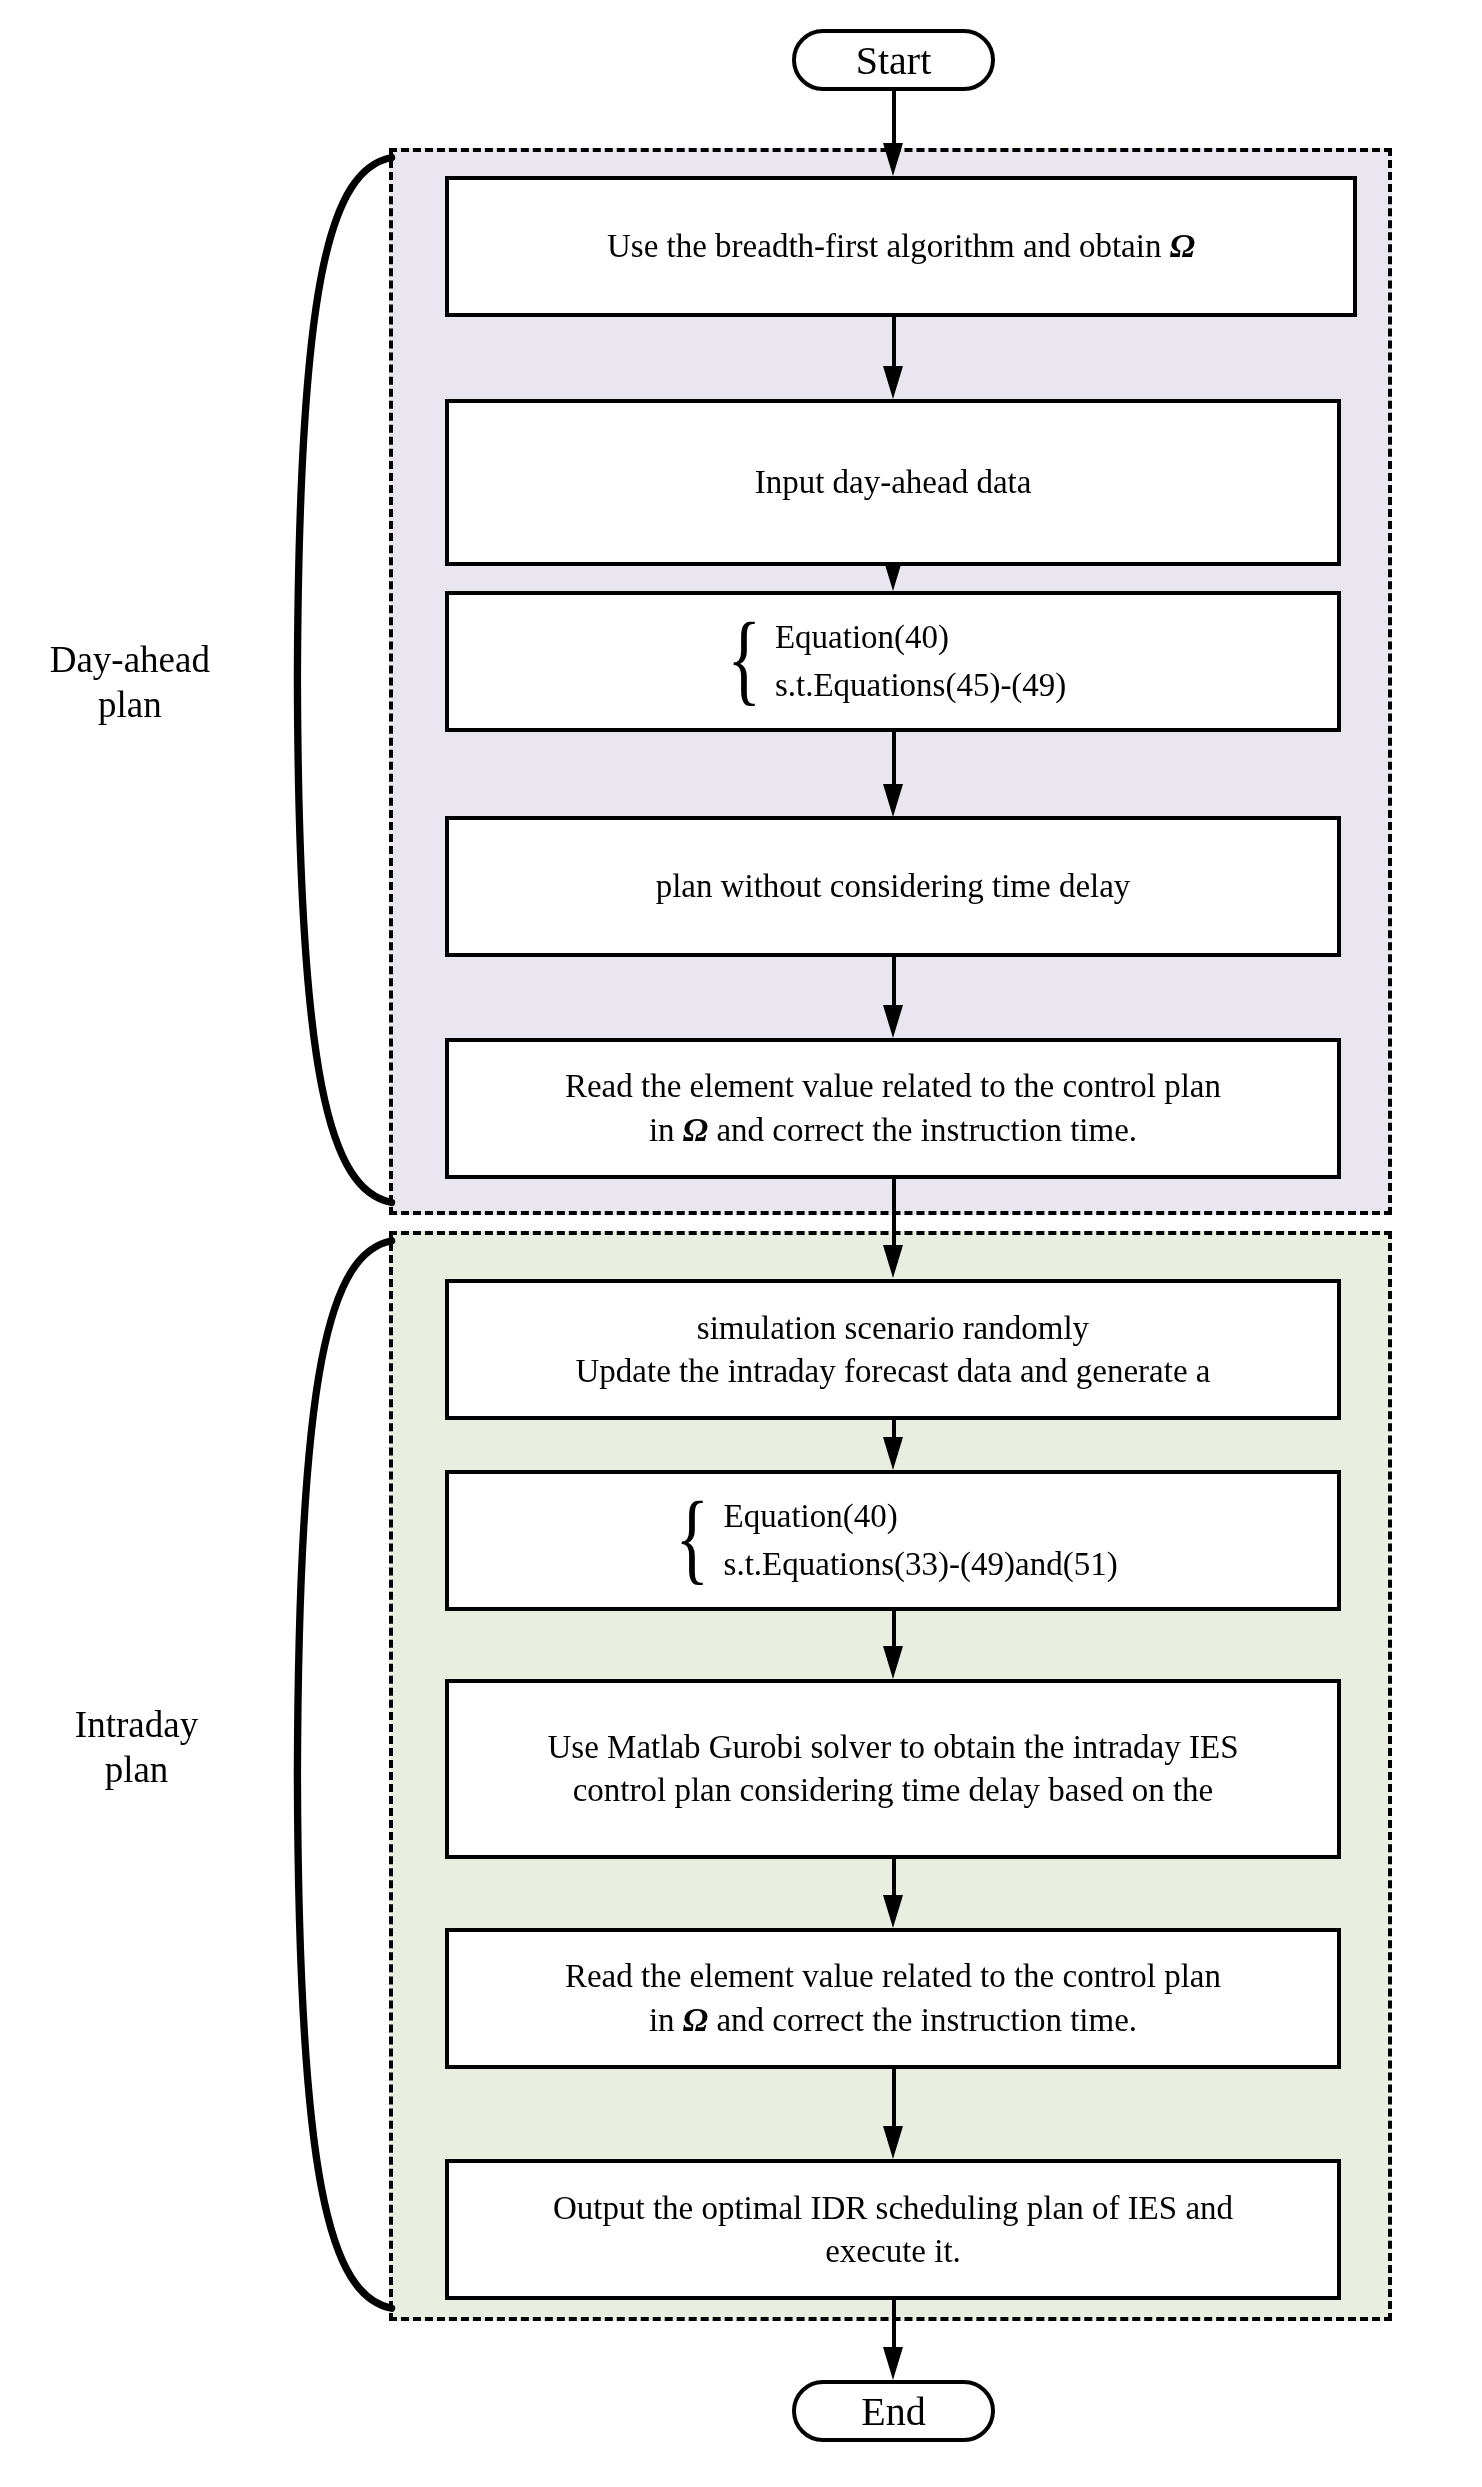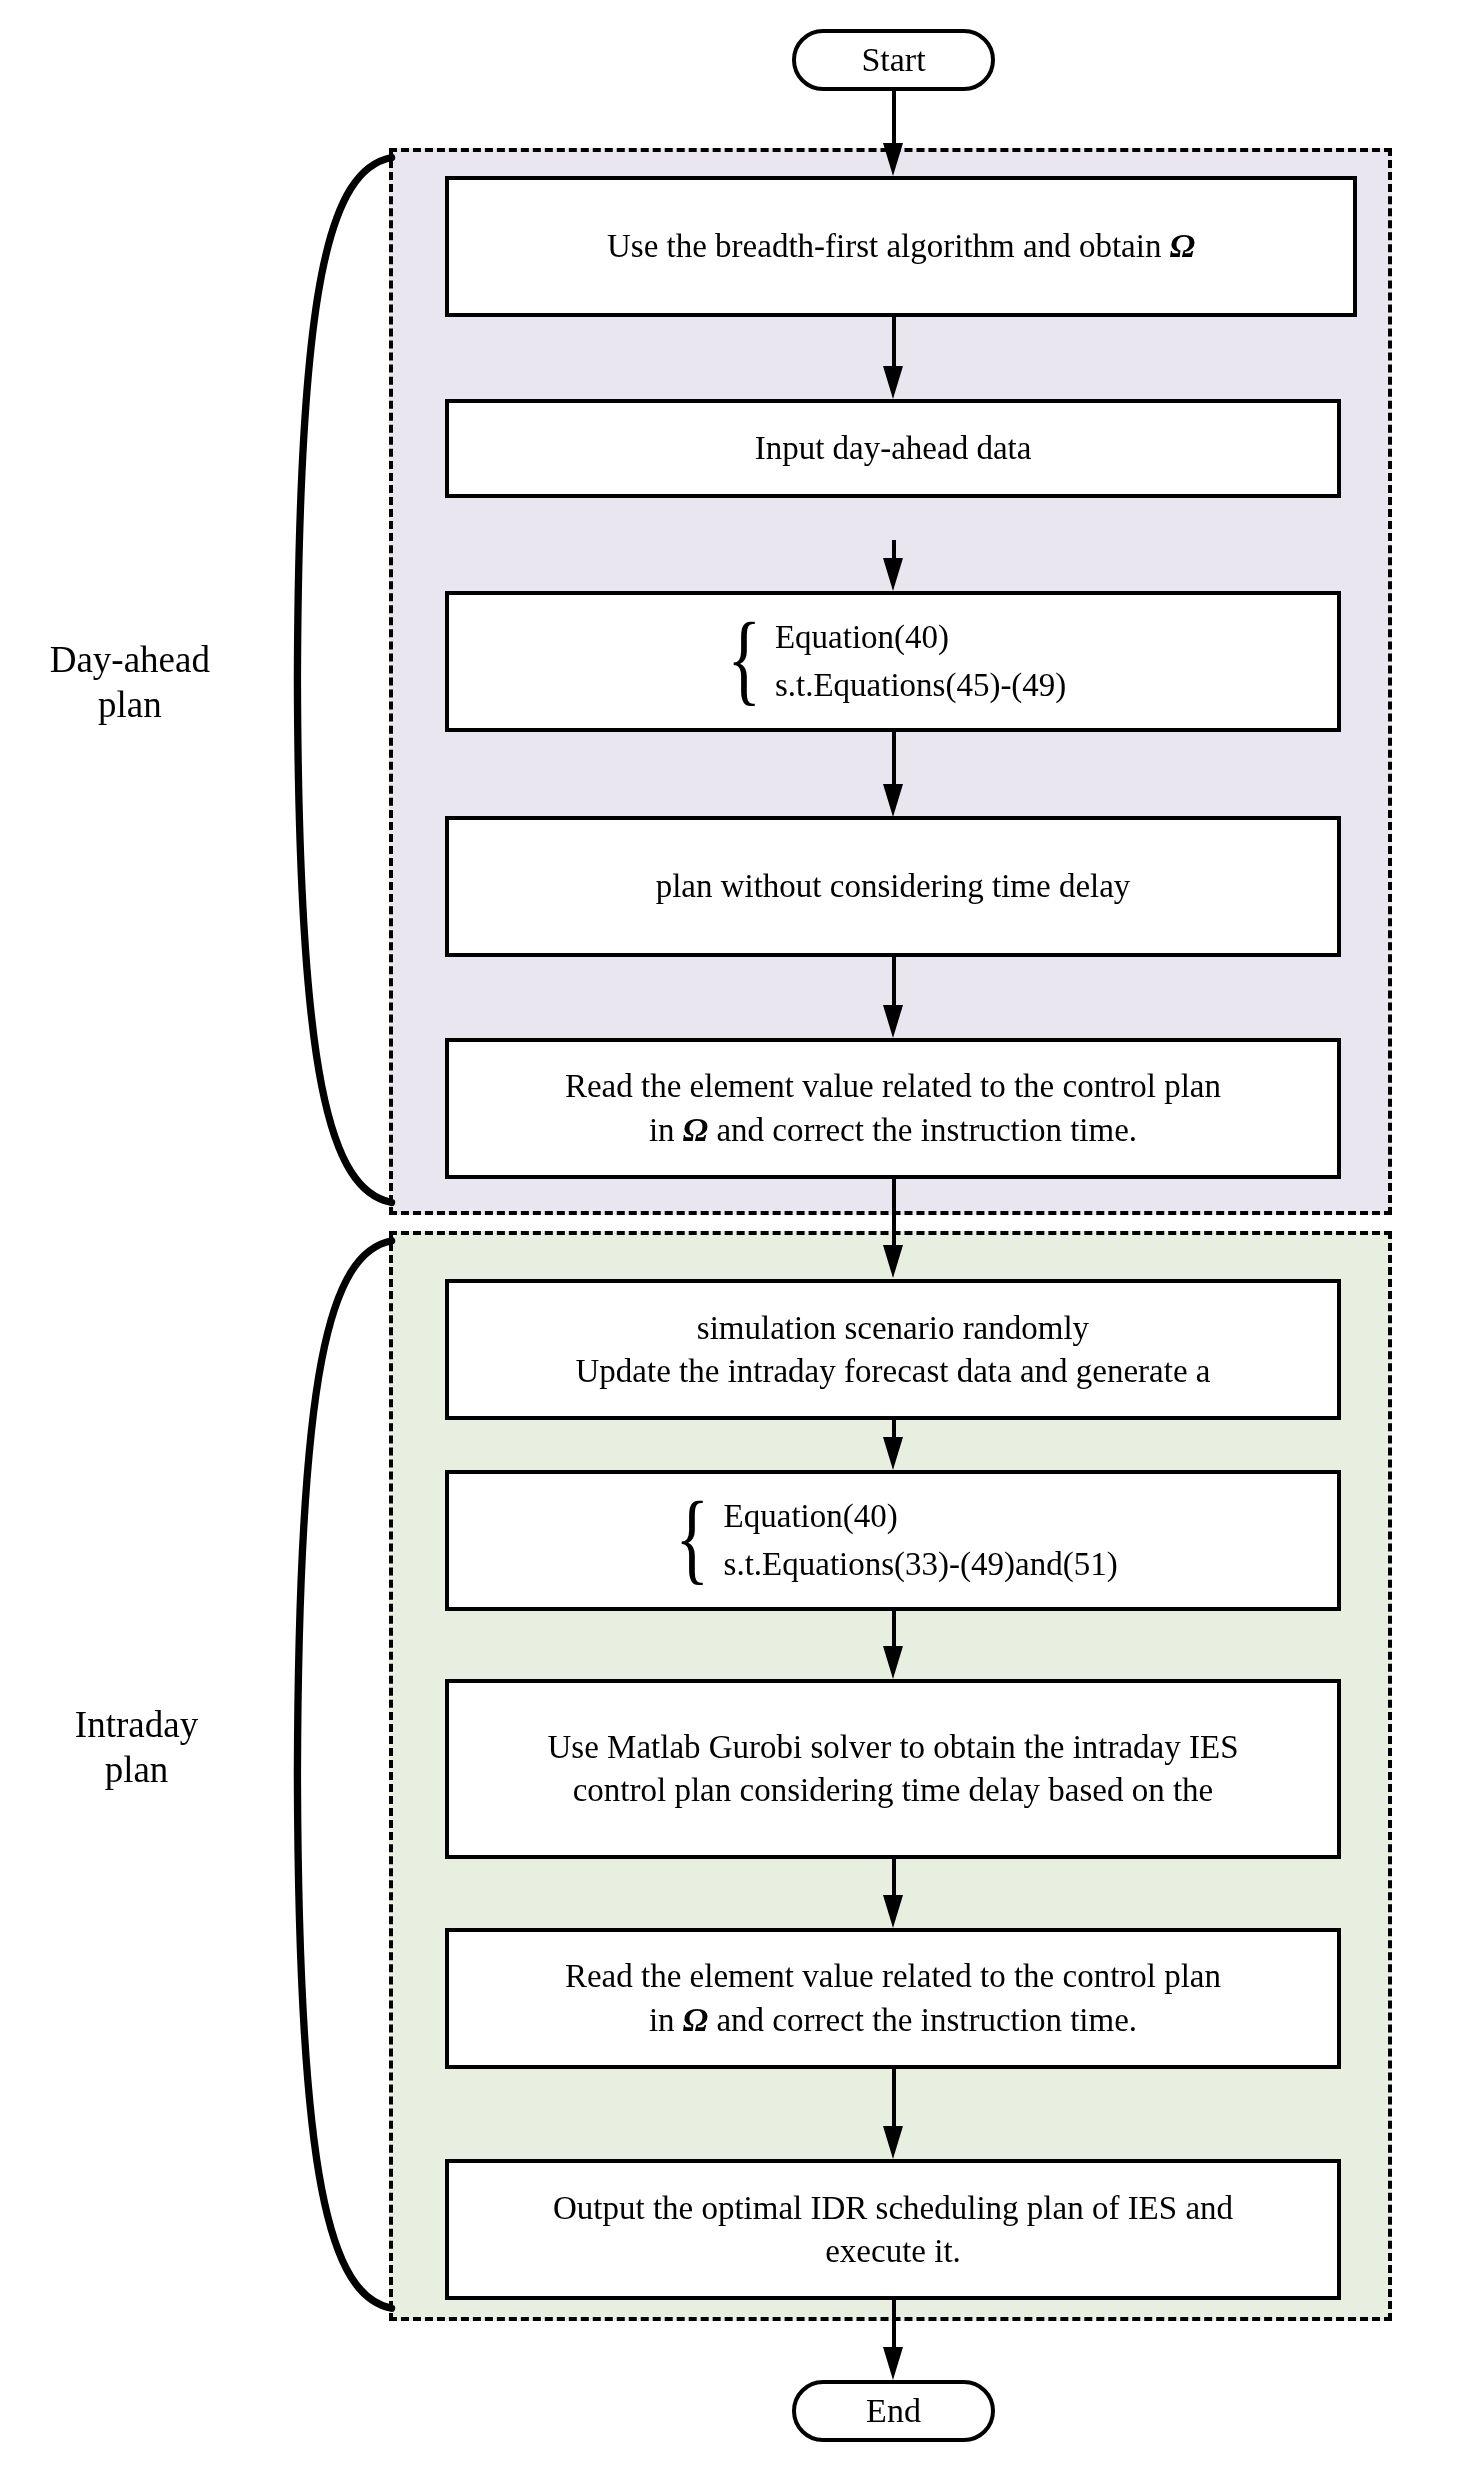--- a/index.html
+++ b/index.html
@@ -57,21 +57,21 @@
   
   .terminator {
     position: absolute;
     border: 4.5px solid #000000;
     border-radius: 56px;
     background: #ffffff;
     box-sizing: border-box;
     display: flex;
     align-items: center;
     justify-content: center;
-    font-size: 34px;
+    font-size: 40px;
     z-index: 4;
   }
   #node-start { left: 792px; top: 29px;   width: 203px; height: 62px; }
   #node-end   { left: 792px; top: 2380px; width: 203px; height: 62px; }
 
   
   .process {
     position: absolute;
     border: 4.5px solid #000000;
     background: #ffffff;
@@ -87,21 +87,21 @@
   }
   .process .txt { display: block; }
   .omega {
     font-weight: bold;
     font-style: italic;
     font-size: 34px;
   }
 
   
   #box-bfs        { left: 445px; top: 176px;  width: 912px; height: 141px; }
-  #box-input      { left: 445px; top: 399px;  width: 896px; height: 99px; }
+  #box-input      { left: 445px; top: 399px;  width: 896px; height: 167px; }
   #box-eq1        { left: 445px; top: 591px; width: 896px; height: 141px; }
   #box-solver-da  { left: 445px; top: 816px; width: 896px; height: 141px; }
   #box-read-da    { left: 445px; top: 1038px; width: 896px; height: 141px; }
 
   #box-update     { left: 445px; top: 1279px; width: 896px; height: 141px; }
   #box-eq2        { left: 445px; top: 1470px; width: 896px; height: 141px; }
   #box-solver-id  { left: 445px; top: 1679px; width: 896px; height: 180px; }
   #box-read-id    { left: 445px; top: 1928px; width: 896px; height: 141px; }
   #box-output     { left: 445px; top: 2159px; width: 896px; height: 141px; }
 

